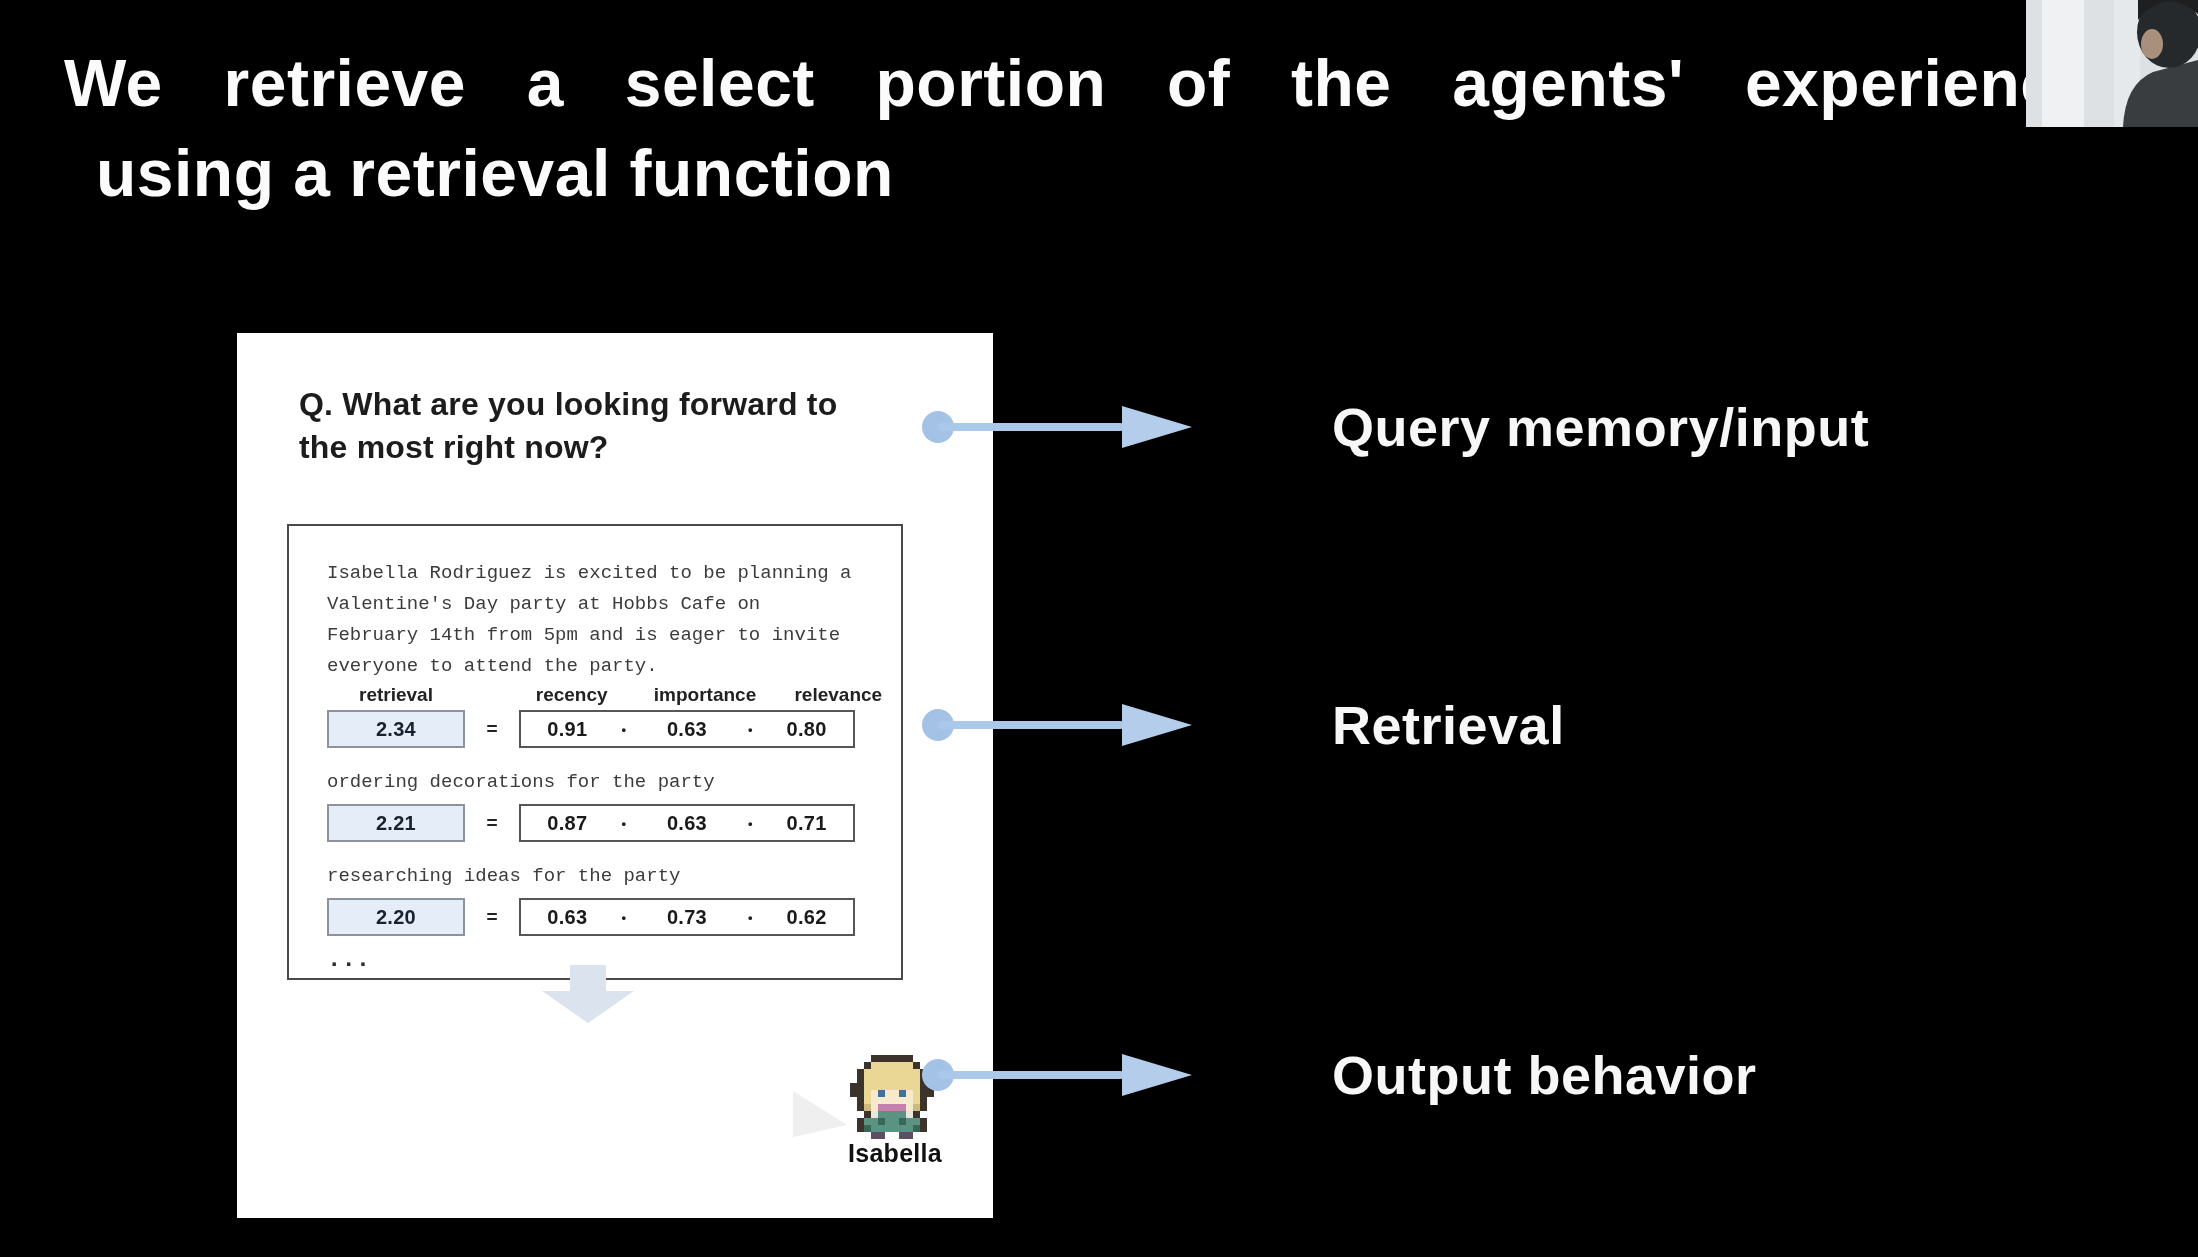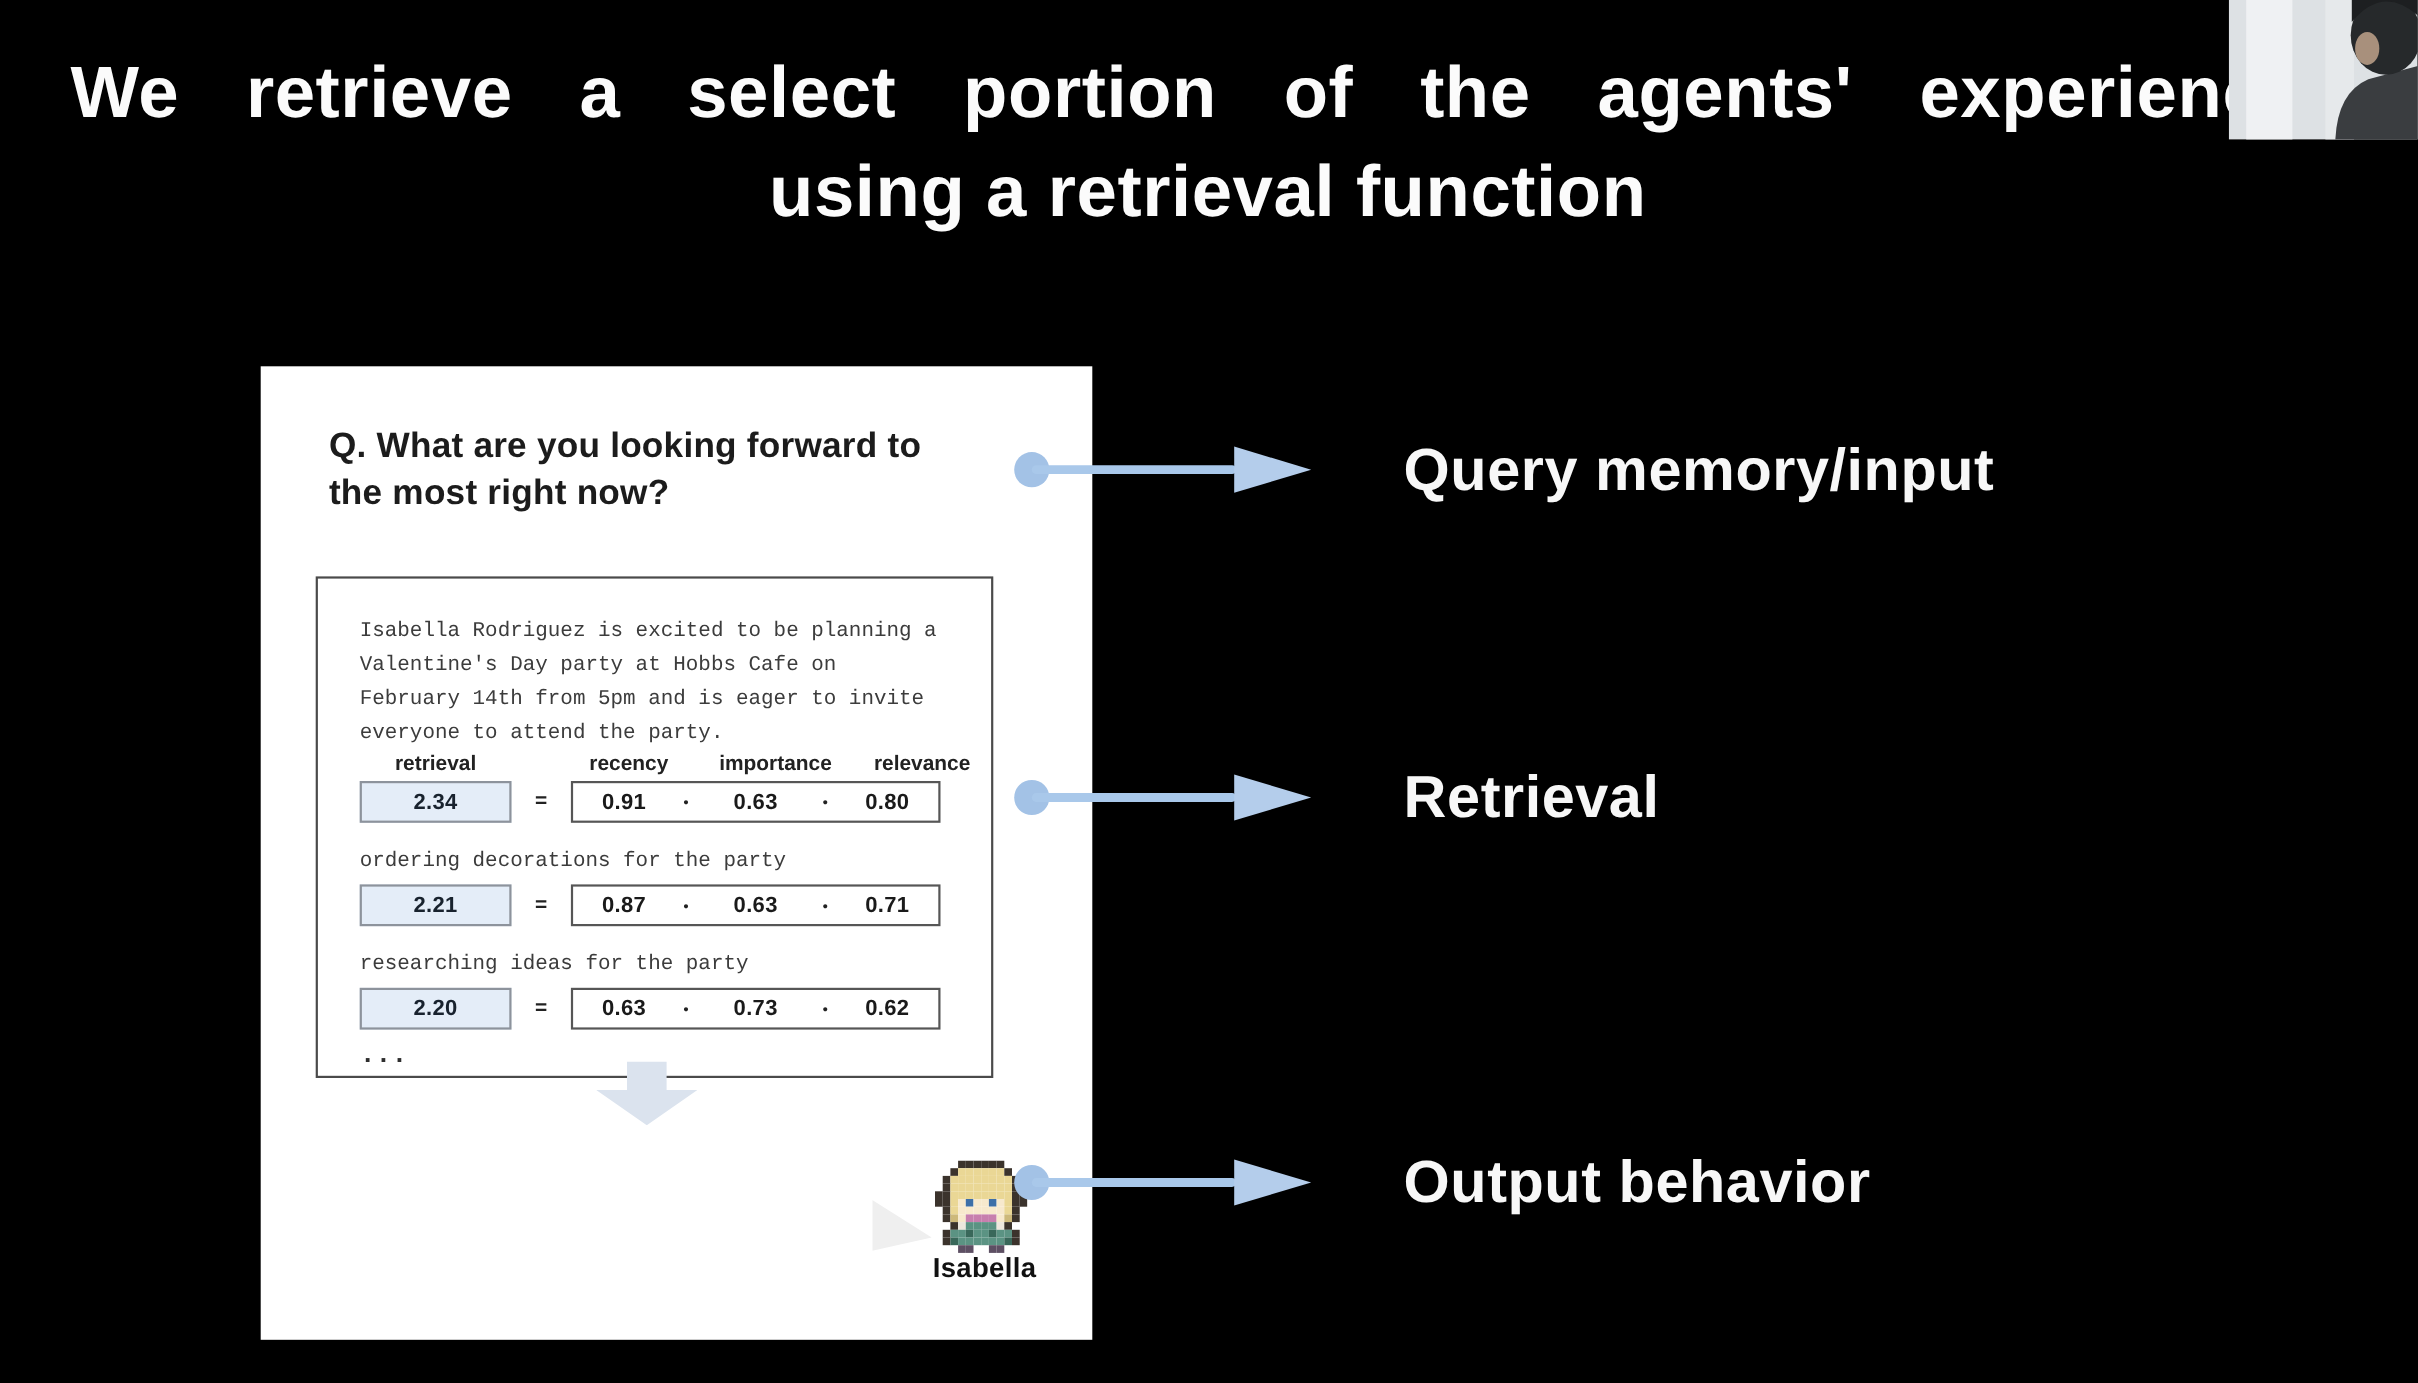--- a/index.html
+++ b/index.html
@@ -3,21 +3,21 @@
 <meta charset="utf-8">
 <style>
   html,body{margin:0;padding:0;background:#000;}
   body{width:2198px;height:1257px;position:relative;overflow:hidden;
        font-family:"Liberation Sans",sans-serif;}
 
   
   .title{position:absolute;left:64px;top:38px;width:2068px;color:#fbfbfb;
          font-weight:700;font-size:66px;line-height:90px;letter-spacing:.5px;}
   .title .l1{text-align:justify;text-align-last:justify;}
-  .title .l2{text-align:center;}
+  .title .l2{text-align:left;margin-left:32px;}
 
   
   .webcam{position:absolute;left:2026px;top:0;width:172px;height:127px;z-index:9;overflow:hidden;}
 
   
   .card{position:absolute;left:237px;top:333px;width:756px;height:885px;background:#fff;z-index:1;}
 
   .q{position:absolute;left:62px;top:50px;color:#1c1c1c;font-weight:700;
      font-size:32px;line-height:43px;letter-spacing:.2px;}
 
@@ -55,21 +55,21 @@
           padding:18px 0 0 36px;}
   .bubline{font-size:19.5px;line-height:36px;color:#303030;white-space:nowrap;}
   .tail{position:absolute;left:556px;top:756px;}
 
   .sprite{position:absolute;left:613px;top:722px;width:84px;height:84px;}
   .charname{position:absolute;left:588px;top:806px;width:140px;text-align:center;
             font-size:25px;font-weight:700;color:#111;letter-spacing:.3px;}
 
   
   .ann-arrow{position:absolute;left:900px;z-index:3;}
-  .ann-label{position:absolute;left:1276px;color:#f7f7f7;font-weight:700;
+  .ann-label{position:absolute;left:1332px;color:#f7f7f7;font-weight:700;
              font-size:54px;line-height:66px;letter-spacing:.5px;z-index:3;white-space:nowrap;}
 </style>
 </head>
 <body>
 
 <div class="title">
   <div class="l1">We retrieve a select portion of the agents' experiences</div>
   <div class="l2">using a retrieval function</div>
 </div>
 

